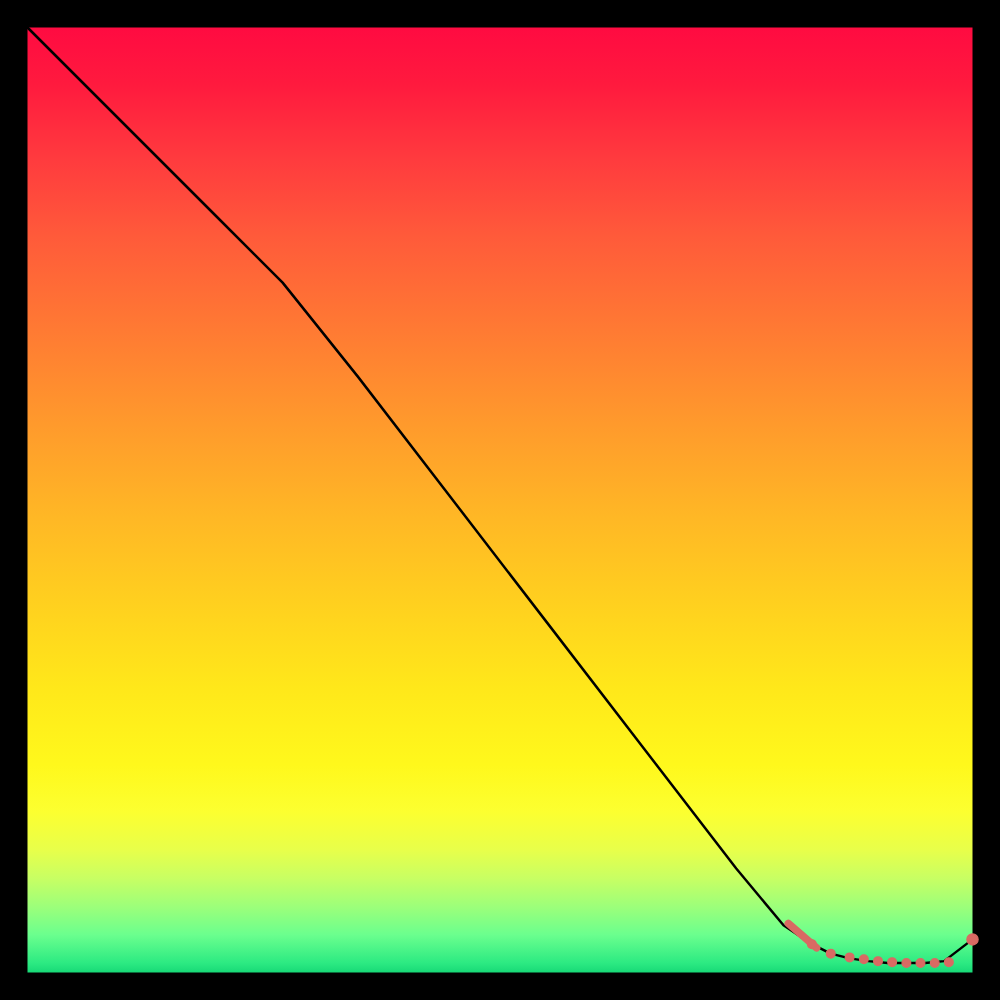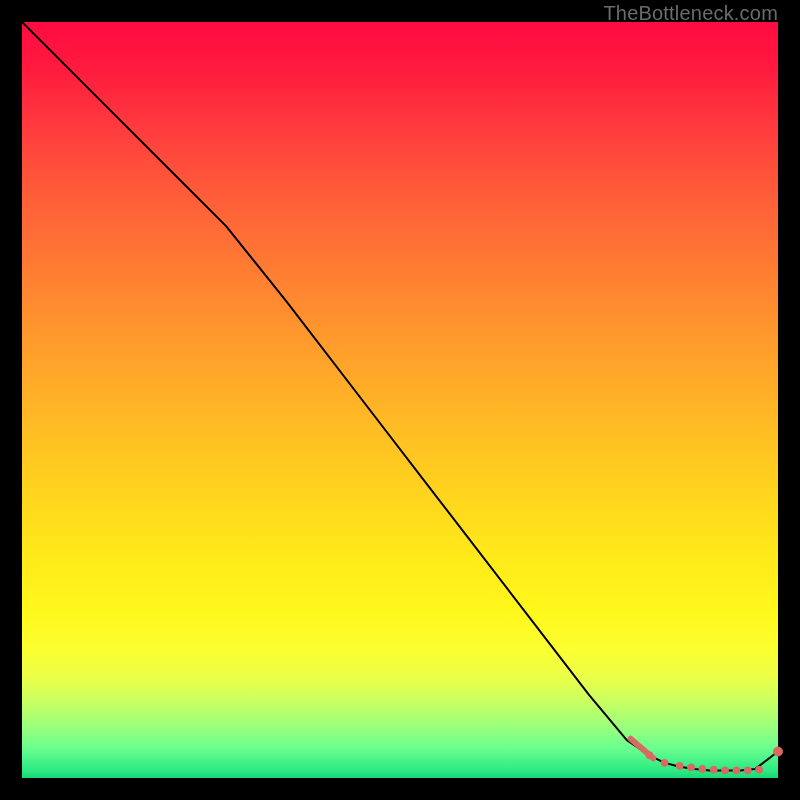--- a/index.html
+++ b/index.html
@@ -99,14 +99,13 @@
           <circle cx="680.4" cy="746.9" r="3.5" class="marker"></circle>
           <circle cx="691.7" cy="747.7" r="3.5" class="marker"></circle>
           <circle cx="703.1" cy="748.4" r="3.5" class="marker"></circle>
           <circle cx="714.4" cy="748.4" r="3.5" class="marker"></circle>
           <circle cx="725.8" cy="748.4" r="3.5" class="marker"></circle>
           <circle cx="737.1" cy="747.7" r="3.5" class="marker"></circle>
           <circle cx="756.0" cy="729.5" r="4.5" class="marker"></circle>
         </g>
     </svg>
   </div>
-  <div class="watermark">TheBottleneck.com</div>
 </div>
 
 </body></html>

